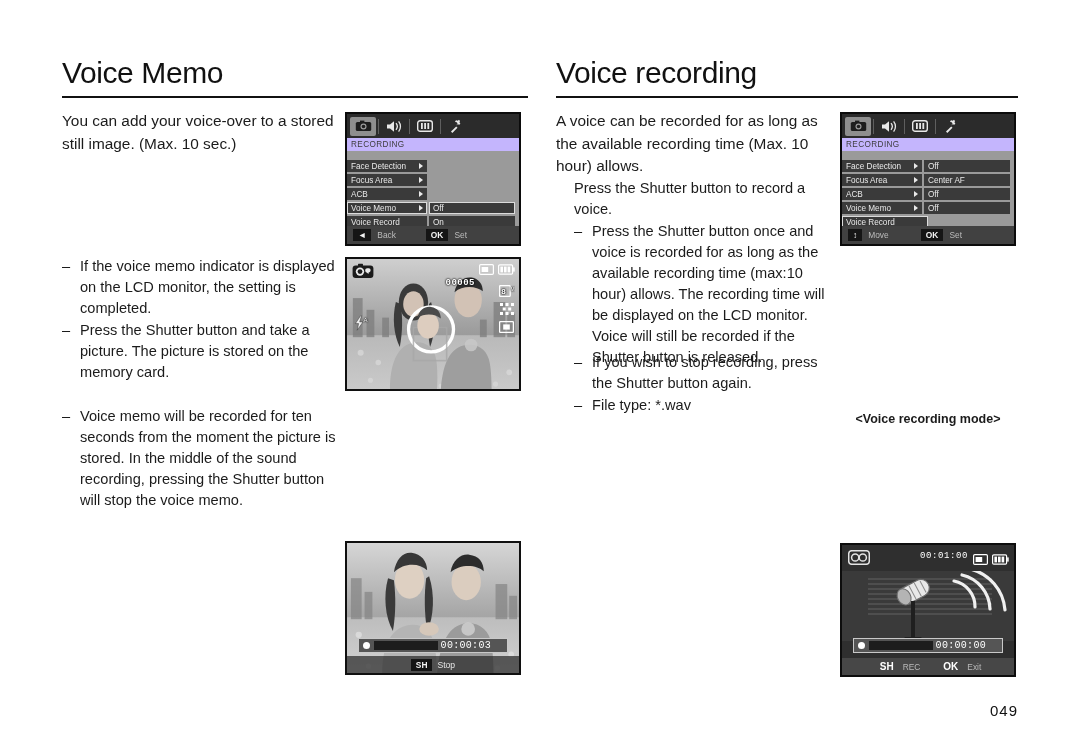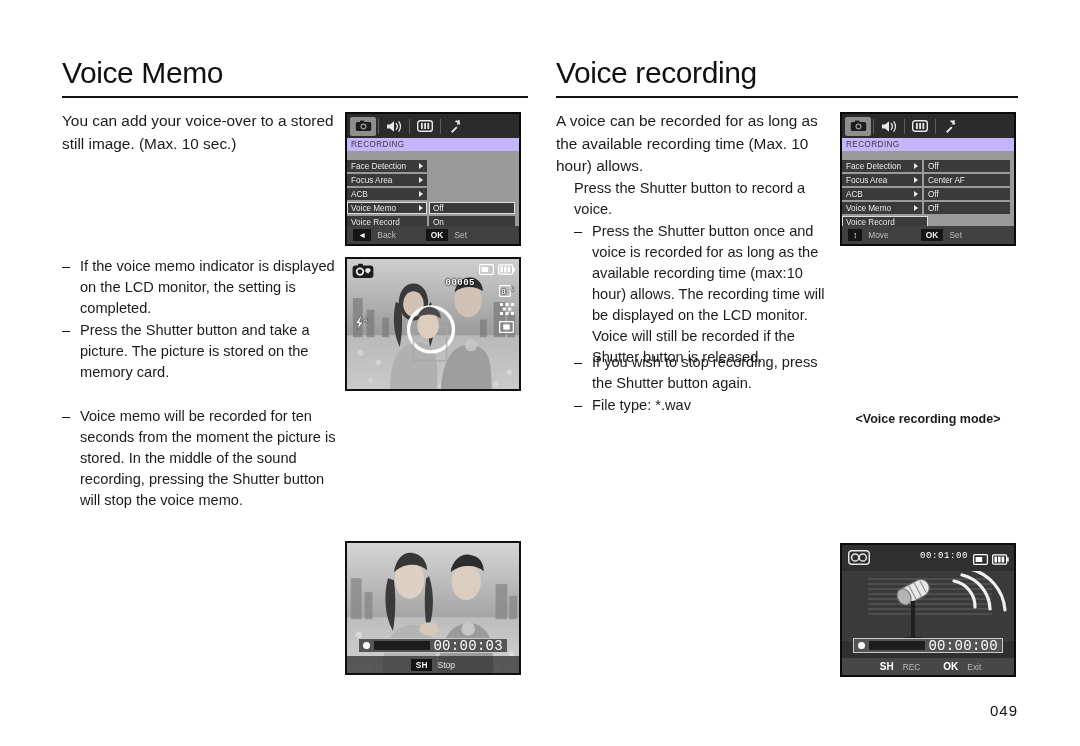--- a/index.html
+++ b/index.html
@@ -76,21 +76,21 @@
   .vrec-top{position:absolute;top:0;left:0;right:0;height:26px;}
   .vrec-mid{position:absolute;top:26px;left:0;right:0;bottom:34px;background:#3a3a3a;}
   .vrec-bot{position:absolute;left:0;right:0;bottom:0;height:17px;background:#474747;
             display:flex;align-items:center;justify-content:center;gap:4px;}
   .vcap{position:absolute;font-size:12.5px;color:#1b1b1b;text-align:center;}
 
   .timebar{position:absolute;left:11px;right:11px;bottom:20px;height:15px;background:#555;border:1px solid #c9c9c9;
            display:flex;align-items:center;box-sizing:border-box;}
   .recdot{width:7px;height:7px;border-radius:50%;background:#fff;margin:0 4px;flex:none;}
   .tbtrack{flex:1;height:9px;background:#1d1d1d;margin-right:3px;}
-  .tbtime{color:#fff;font-size:14px;font-family:"Liberation Mono", monospace;padding-right:4px;letter-spacing:.3px;}
+  .tbtime{color:#fff;font-size:10px;font-family:"Liberation Mono", monospace;padding-right:16px;letter-spacing:.3px;}
 
   .grainA,.grainB{position:absolute;inset:0;}
 </style>
 </head>
 <body>
 
 <div class="page">
 
   <div class="col-head" id="h-left">Voice Memo</div>
   <div class="head-rule" id="rule-left"></div>

